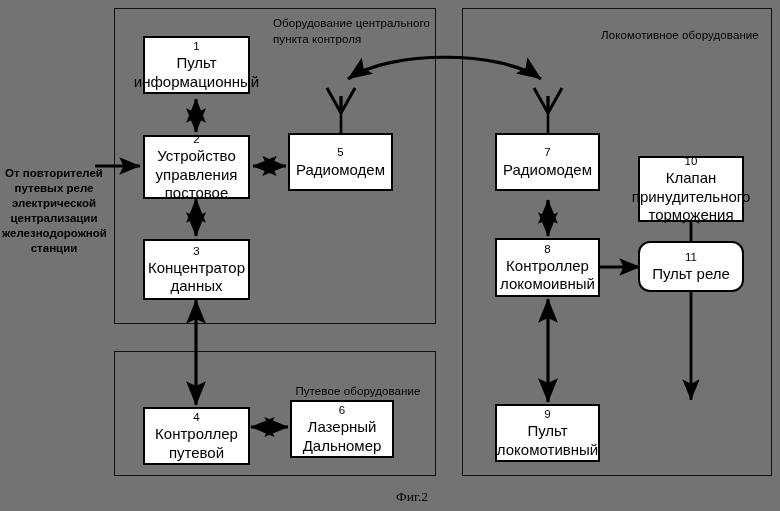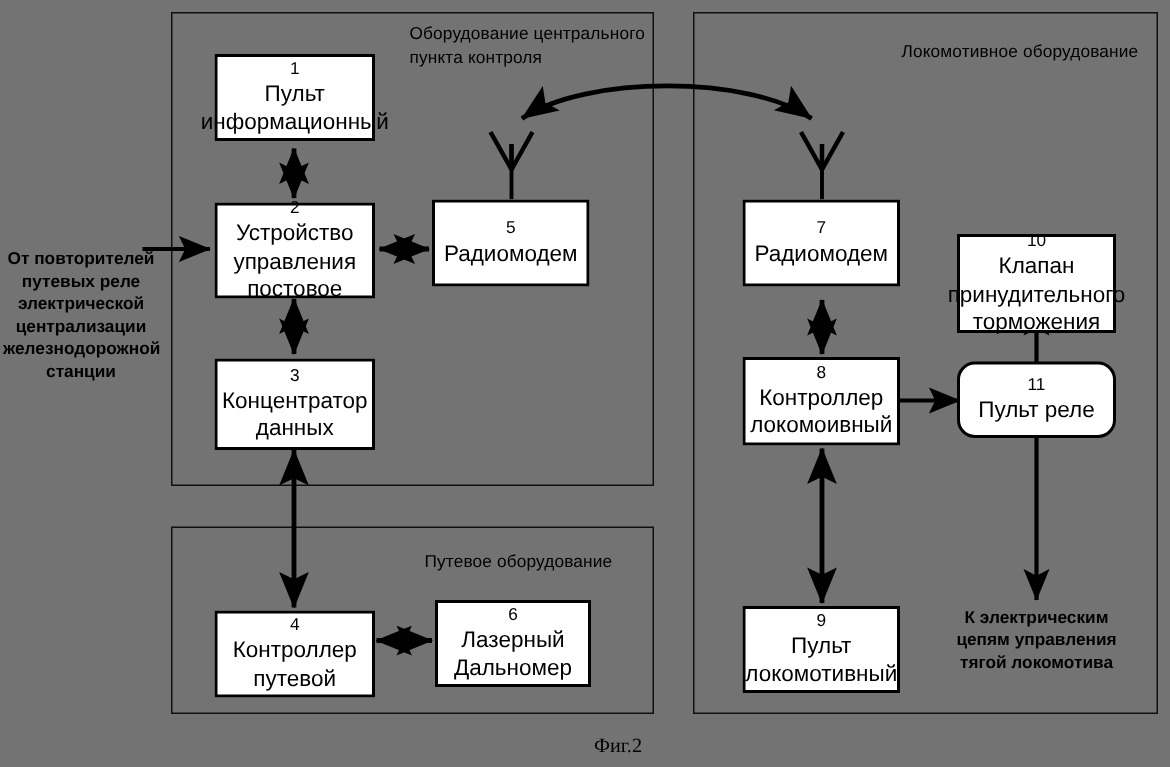--- a/index.html
+++ b/index.html
@@ -83,21 +83,21 @@
 
   <div class="container-box" style="left:114px; top:8px; width:322px; height:316px;"></div>
 
   <div class="container-box" style="left:114px; top:351px; width:322px; height:125px;"></div>
 
   <div class="container-box" style="left:462px; top:8px; width:310px; height:468px;"></div>
 
   <div class="container-title" style="left:273px; top:16px; width:160px;">Оборудование центрального
 пункта контроля</div>
 
-  <div class="container-title" style="left:283px; top:368px; width:150px;">Путевое оборудование</div>
+  <div class="container-title" style="left:283px; top:384px; width:150px;text-align:center;">Путевое оборудование</div>
 
   <div class="container-title" style="left:601px; top:28px; width:170px;">Локомотивное оборудование</div>
 
   <svg class="layer" viewBox="0 0 780 511" xmlns="http://www.w3.org/2000/svg">
     <defs>
       <marker id="ah" markerWidth="9" markerHeight="9" refX="7.4" refY="3.1" orient="auto" markerUnits="strokeWidth">
         <path d="M0,0 L7.6,3.1 L0,6.2 L1.5,3.1 z" fill="#000"></path>
       </marker>
       <marker id="ah-start" markerWidth="9" markerHeight="9" refX="0.2" refY="3.1" orient="auto" markerUnits="strokeWidth">
         <path d="M7.6,0 L0,3.1 L7.6,6.2 L6.1,3.1 z" fill="#000"></path>
@@ -241,19 +241,16 @@
     <div class="lbl">Пульт реле</div>
   </div>
 
   <div class="free-text" style="left:2px; top:132px; width:104px;margin-top:34px;">От повторителей
 путевых реле
 электрической
 централизации
 железнодорожной
 станции</div>
 
-  <div class="free-text" style="left:622px; top:405px; width:138px;">К электрическим
-цепям управления
-тягой локомотива</div>
 
   <div class="caption" style="left:396px; top:489px;">Фиг.2</div>
 
 </div>
 
 </body></html>

